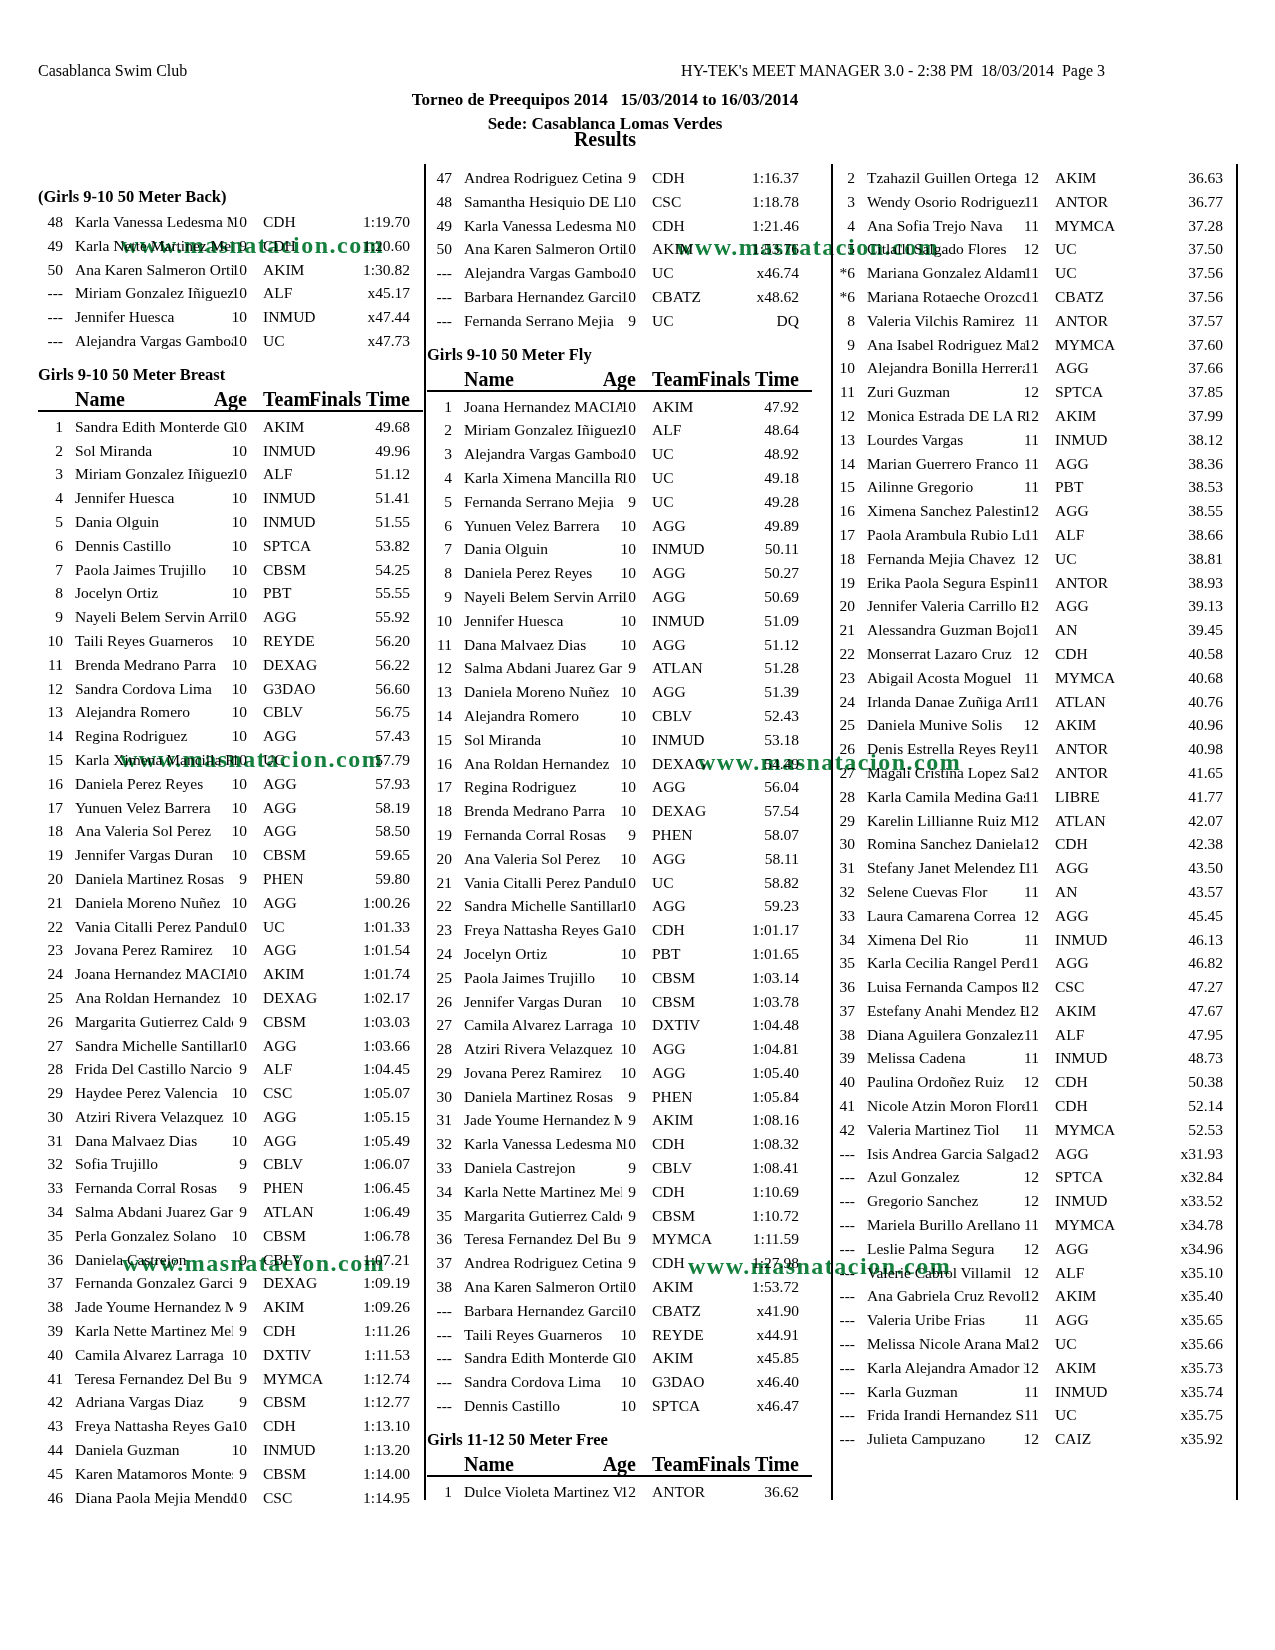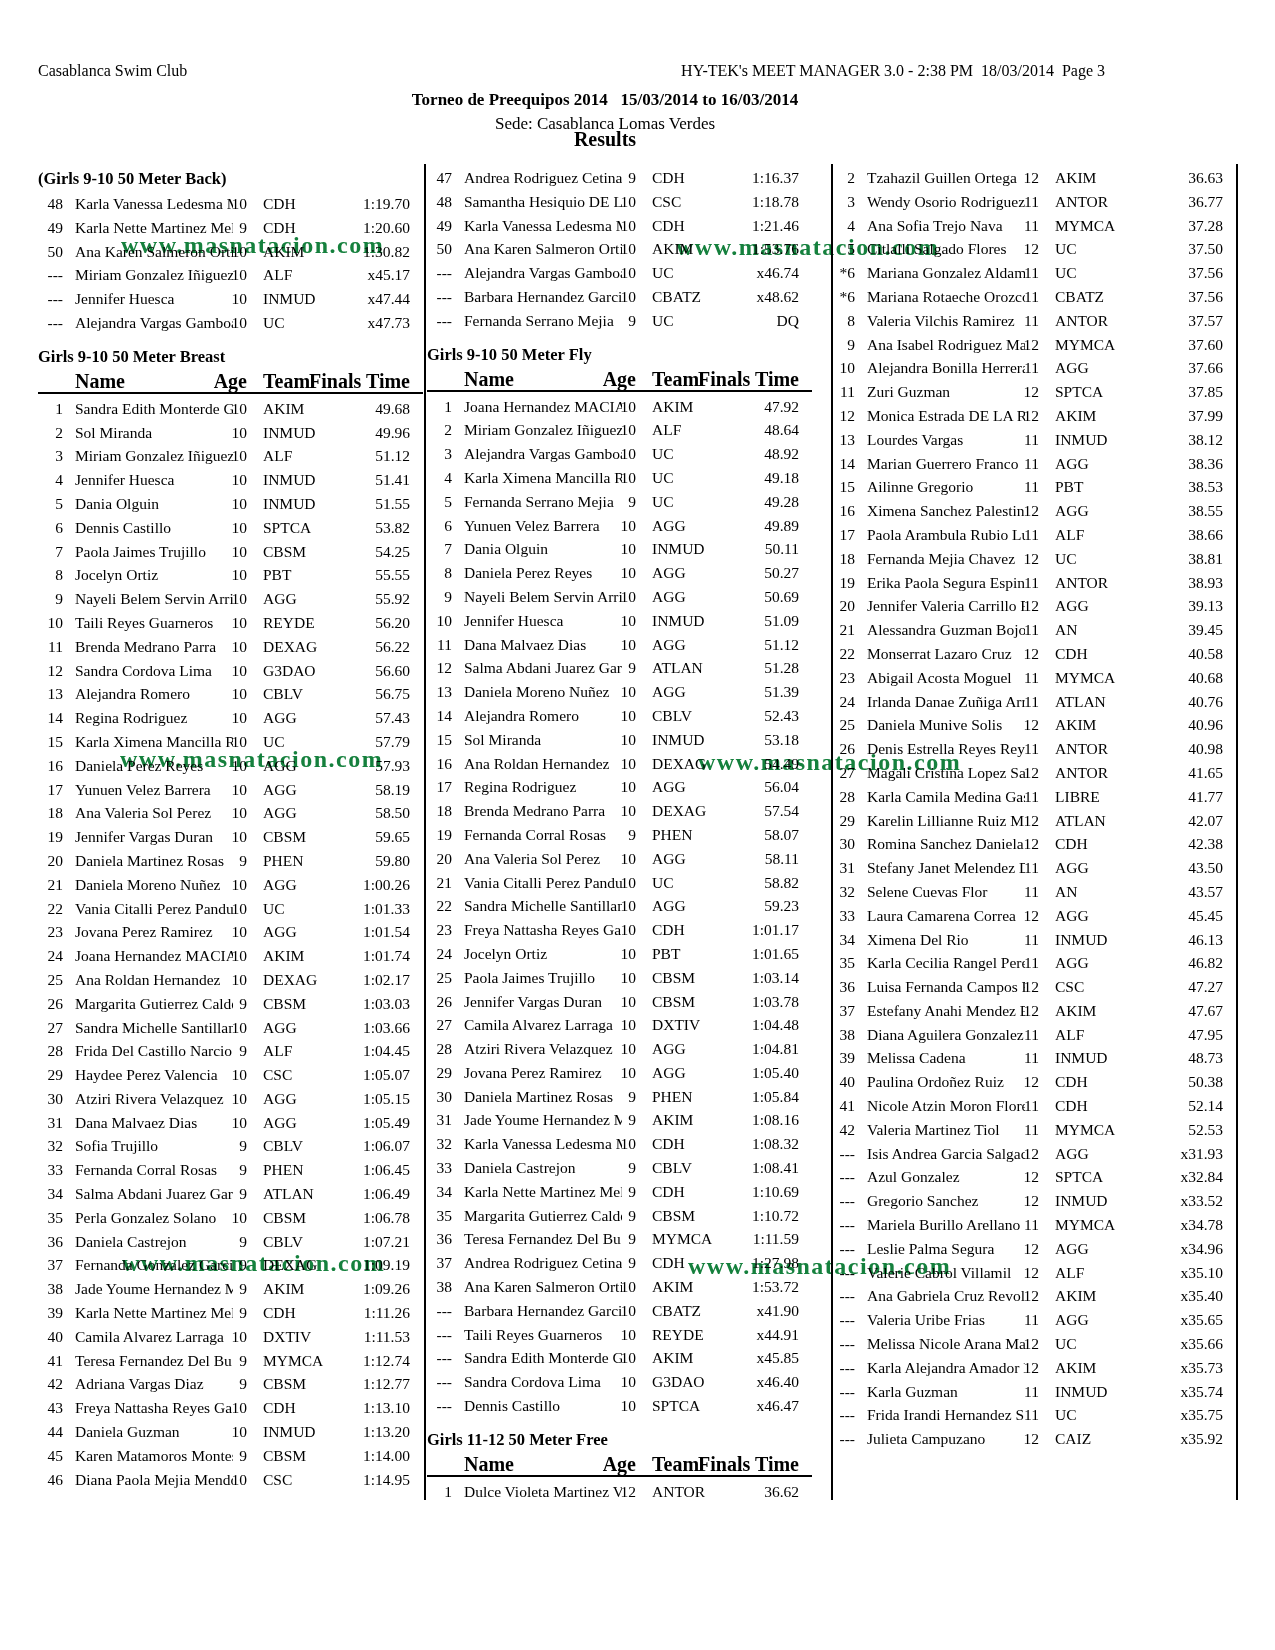--- a/index.html
+++ b/index.html
@@ -2,21 +2,21 @@
 <html><head>
 <meta charset="utf-8">
 <style>
   html,body{margin:0;padding:0;background:#fff;}
   .page{position:relative;width:1275px;height:1650px;background:#fff;overflow:hidden;
         font-family:"Liberation Serif","DejaVu Serif",serif;color:#000;}
   .hdr-left{position:absolute;left:38px;top:62px;font-size:16px;white-space:pre;}
   .hdr-right{position:absolute;right:170px;top:62px;font-size:16px;white-space:pre;margin-left:21px;}
   .centered{position:absolute;left:38px;width:1134px;text-align:center;white-space:pre;}
   .title{top:90px;font-weight:bold;font-size:17px;}
-  .venue{top:114px;font-weight:normal;font-size:17px;}
+  .venue{top:114px;font-weight:bold;font-size:17px;}
   .results{top:128px;font-weight:bold;font-size:20px;}
   .wm{position:absolute;color:#15803d;font-size:24px;font-weight:bold;letter-spacing:1.5px;
       white-space:nowrap;z-index:0;}
   .divider{position:absolute;top:164px;height:1336px;width:2px;background:#000;z-index:2;}
   .col{position:absolute;top:166px;z-index:1;}
   .evt-title{font-weight:bold;font-size:16.5px;height:26px;line-height:26px;white-space:nowrap;}
   .gap{margin-top:9px;}
   .col-hdr{position:relative;height:22px;line-height:22px;font-weight:bold;font-size:20px;}
   .rule{height:2px;background:#000;margin:0 -13px 3px 0;}
   .r{position:relative;height:23.8px;line-height:23.8px;font-size:15.5px;}
@@ -41,21 +41,21 @@
   <div class="hdr-left">Casablanca Swim Club</div>
   <div class="hdr-right">HY-TEK's MEET MANAGER 3.0 - 2:38 PM  18/03/2014  Page 3</div>
   <div class="centered title">Torneo de Preequipos 2014   15/03/2014 to 16/03/2014</div>
   <div class="centered venue">Sede: Casablanca Lomas Verdes</div>
   <div class="centered results">Results</div>
 
   <div class="divider" style="left:424px"></div>
   <div class="divider" style="left:831px"></div>
   <div class="divider" style="left:1236px"></div>
 
-<div class="col" style="left: 38px; width: 372px;">
+<div class="col" style="left: 38px; width: 372px; margin-top: 18px;">
       <div class="evt-title">(Girls 9-10 50 Meter Back)</div>
       <div class="r">
         <span class="rk">48</span>
         <span class="nm">Karla Vanessa Ledesma M</span>
         <span class="ag">10</span>
         <span class="tm">CDH</span>
         <span class="ft">1:19.70</span>
       </div>
       <div class="r">
         <span class="rk">49</span>

